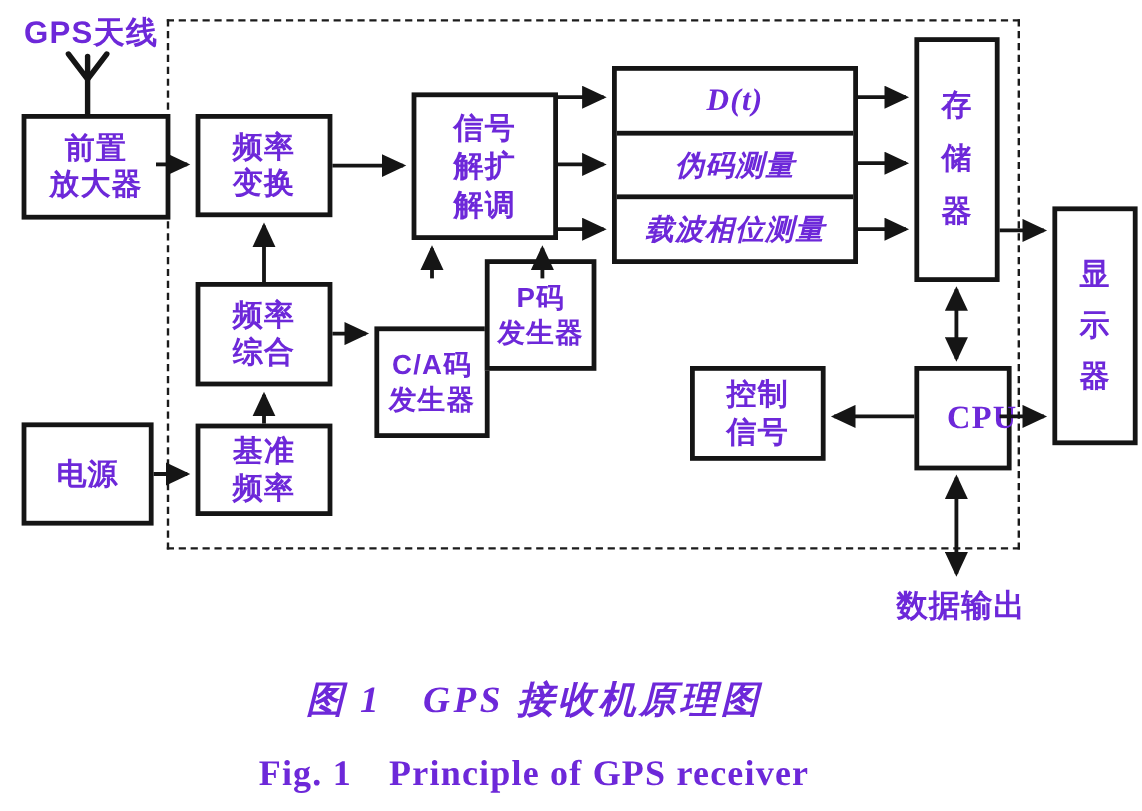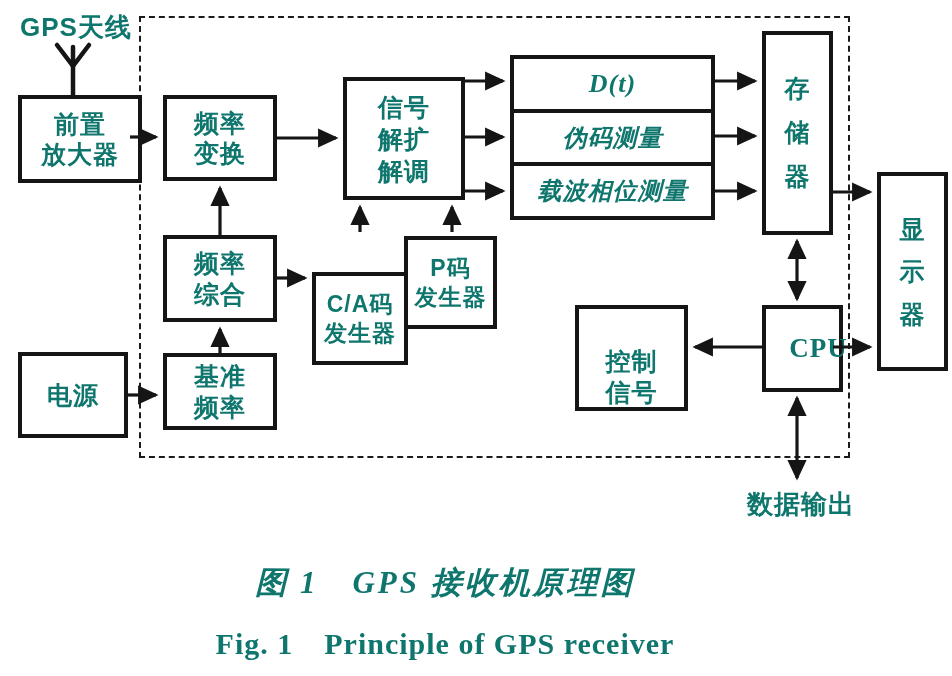--- a/index.html
+++ b/index.html
@@ -2,21 +2,21 @@
 <html><head>
 <meta charset="utf-8">
 <style>
   * { margin: 0; padding: 0; box-sizing: border-box; }
   html, body { background: #e8e8e8; }
   #canvas {
     position: relative;
     width: 952px; height: 676px;
     background: #ffffff;
     font-family: "Liberation Sans", sans-serif;
-    color: #0f766e;
+    color: #6d28d9;
     overflow: hidden;
   }
   .dashed-boundary {
     position: absolute;
     left: 139px; top: 16px; width: 711px; height: 442px;
     border: 2px dashed #1b1b1b;
   }
   .block {
     position: absolute;
     border: 4px solid #151515;
@@ -29,24 +29,24 @@
     text-align: center;
     letter-spacing: 1px;
   }
   .block .ln { white-space: nowrap; }
   
   #blk-preamp     { left: 18px;  top: 95px;  width: 124px; height: 88px; }
   #blk-freqconv   { left: 163px; top: 95px;  width: 114px; height: 86px; }
   #blk-despread   { left: 343px; top: 77px;  width: 122px; height: 123px; line-height: 1.28; }
   #blk-freqsynth  { left: 163px; top: 235px; width: 114px; height: 87px; }
   #blk-cagen      { left: 312px; top: 232px; width: 96px;  height: 93px; font-size: 23px; margin-top: 40px; }
-  #blk-pgen      { left: 404px; top: 236px; width: 93px;  height: 93px; font-size: 23px; }
+  #blk-pgen      { left: 404px; top: 216px; width: 93px;  height: 93px; font-size: 23px; }
   #blk-power      { left: 18px;  top: 352px; width: 110px; height: 86px; }
   #blk-reffreq    { left: 163px; top: 353px; width: 114px; height: 77px; text-align: center; }
-  #blk-ctrl       { left: 575px; top: 305px; width: 113px; height: 106px; justify-content: flex-end; }
+  #blk-ctrl       { left: 575px; top: 305px; width: 113px; height: 79px; }
   #blk-cpu        { left: 762px; top: 305px; width: 81px;  height: 87px;
                     font-family: "Liberation Serif", serif; font-size: 27px; padding-left: 32px; }
   #blk-memory     { left: 762px; top: 31px;  width: 71px;  height: 204px; line-height: 1.75; }
   #blk-display    { left: 877px; top: 172px; width: 71px;  height: 199px; line-height: 1.7; }
   
   #blk-stack {
     position: absolute; left: 510px; top: 55px; width: 205px; height: 165px;
     border: 4px solid #151515; background: #fff;
     display: flex; flex-direction: column;
   }

